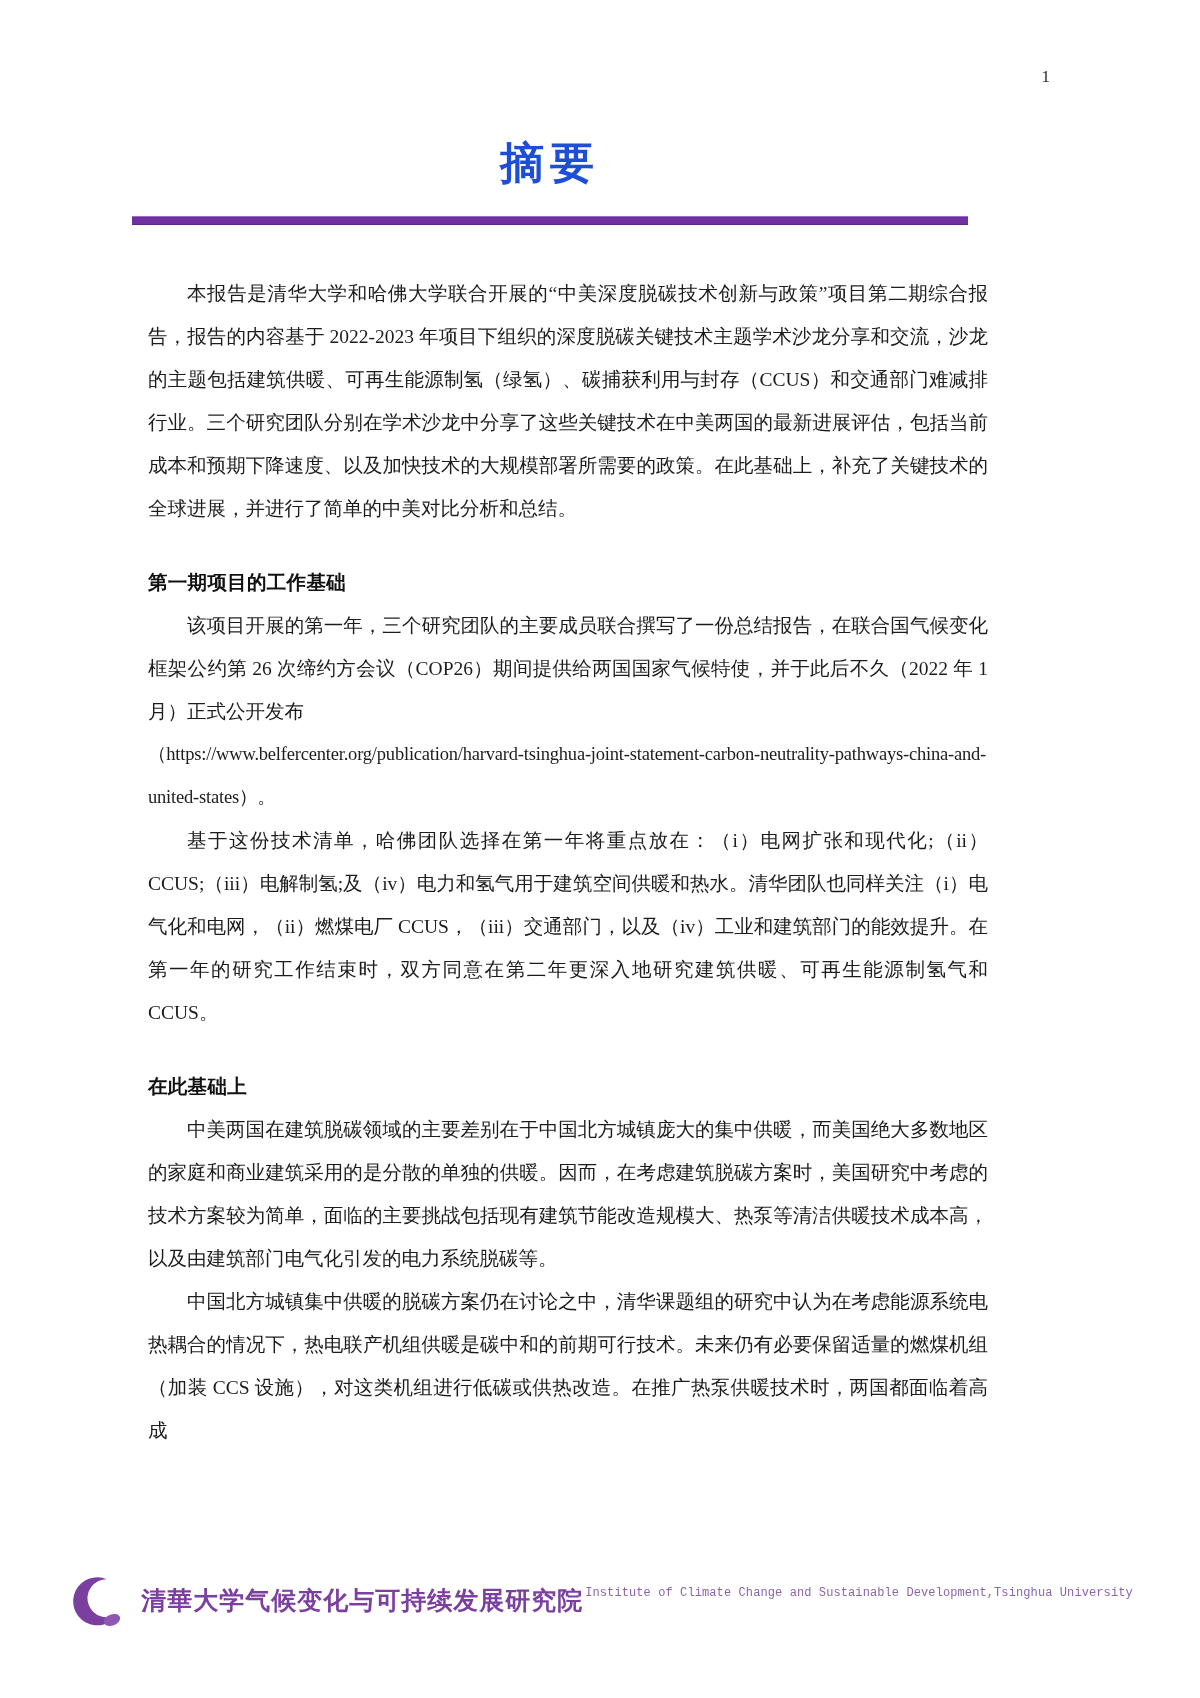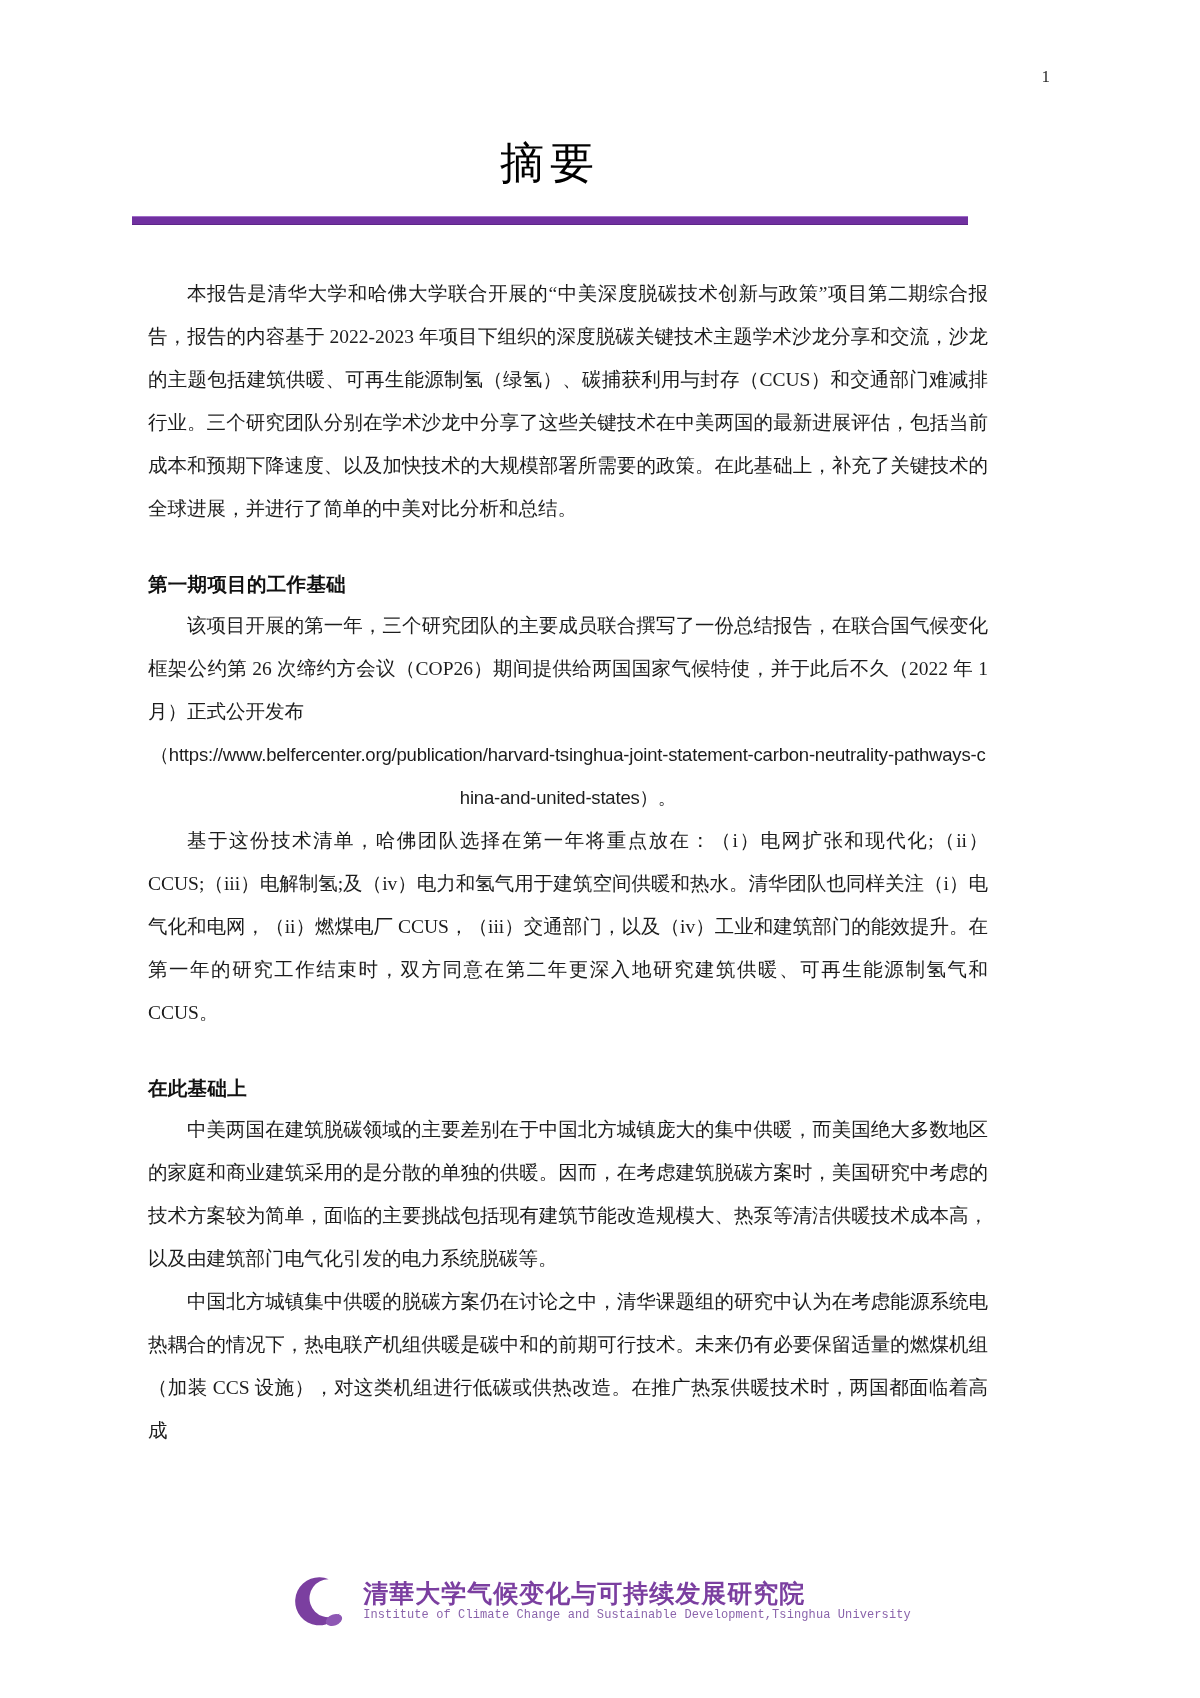--- a/index.html
+++ b/index.html
@@ -32,23 +32,23 @@
 
   
   .doc-title {
     position: absolute;
     top: 138px;
     left: 132px;
     width: 836px;
     text-align: center;
     font-family: "Liberation Sans", "DejaVu Sans", sans-serif;
     font-size: 44px;
-    font-weight: 400;
+    font-weight: 700;
     letter-spacing: 6px;
-    color: #000000;
+    color: #1d4ed8;
     line-height: 1.15;
   }
 
   .title-rule {
     position: absolute;
     top: 216px;
     left: 132px;
     width: 836px;
     height: 9px;
     background: #7030a0;
@@ -78,31 +78,30 @@
 
   h2.section {
     margin: 22px 0 0 0;
     font-size: 19.5px;
     line-height: 40px;
     font-weight: bold;
     font-family: "Liberation Sans", "DejaVu Sans", sans-serif;
     color: #111111;
     letter-spacing: 0.3px;
   }
-  h2.section.loose { margin-top: 34px; }
+  h2.section.loose { margin-top: 34px; font-family: Liberation Mono, monospace; }
 
   p.url {
     margin: 0;
     font-size: 18.5px;
     line-height: 43px;
-    font-family: Liberation Sans, sans-serif;
+    font-family: Liberation Serif, serif;
     color: #1c1c1c;
     word-break: break-all;
     letter-spacing: -0.2px;
-    text-align: center;
   }
 
   
   .footer {
     position: absolute;
     left: 0;
     right: 0;
     bottom: 66px;
     display: flex;
     justify-content: center;
@@ -113,21 +112,21 @@
     align-items: center;
     gap: 12px;
   }
   .logo-mark {
     width: 62px;
     height: 62px;
     flex: 0 0 auto;
   }
   .logo-text-block {
     display: flex;
-    flex-direction: column;
+    flex-direction: row;
     justify-content: center;
     gap: 2px;
   }
   .logo-cn {
     font-family: "Liberation Sans", "DejaVu Sans", sans-serif;
     font-size: 25px;
     font-weight: bold;
     color: #7b3fa0;
     letter-spacing: 1px;
     line-height: 1.1;

